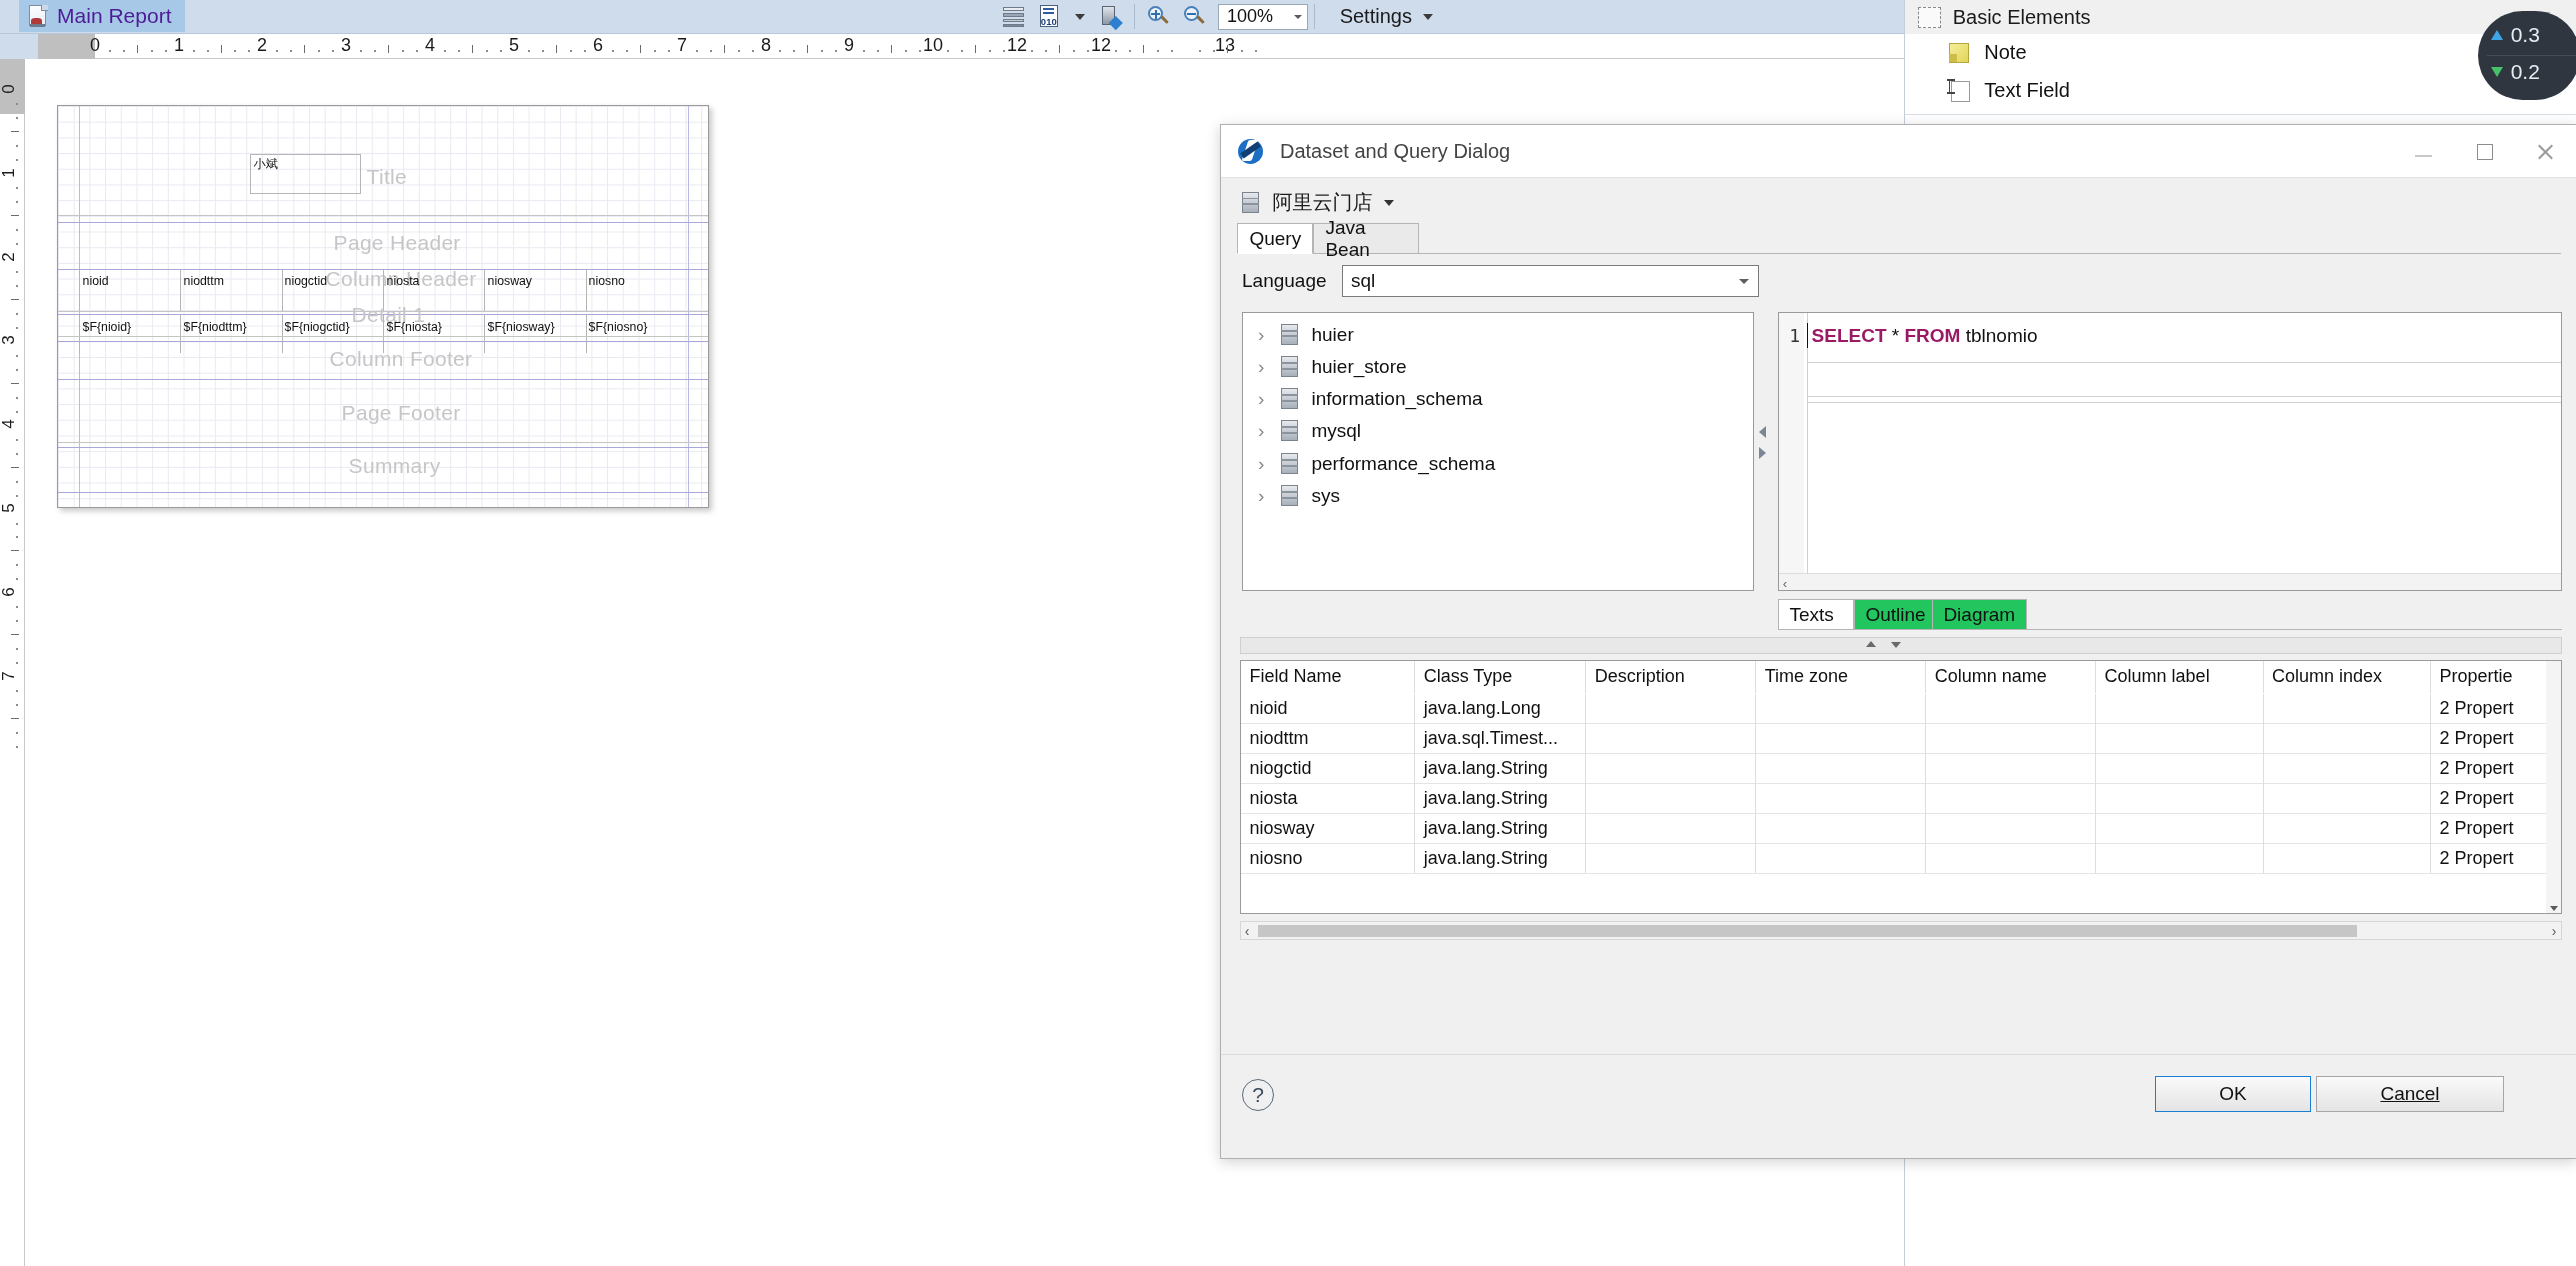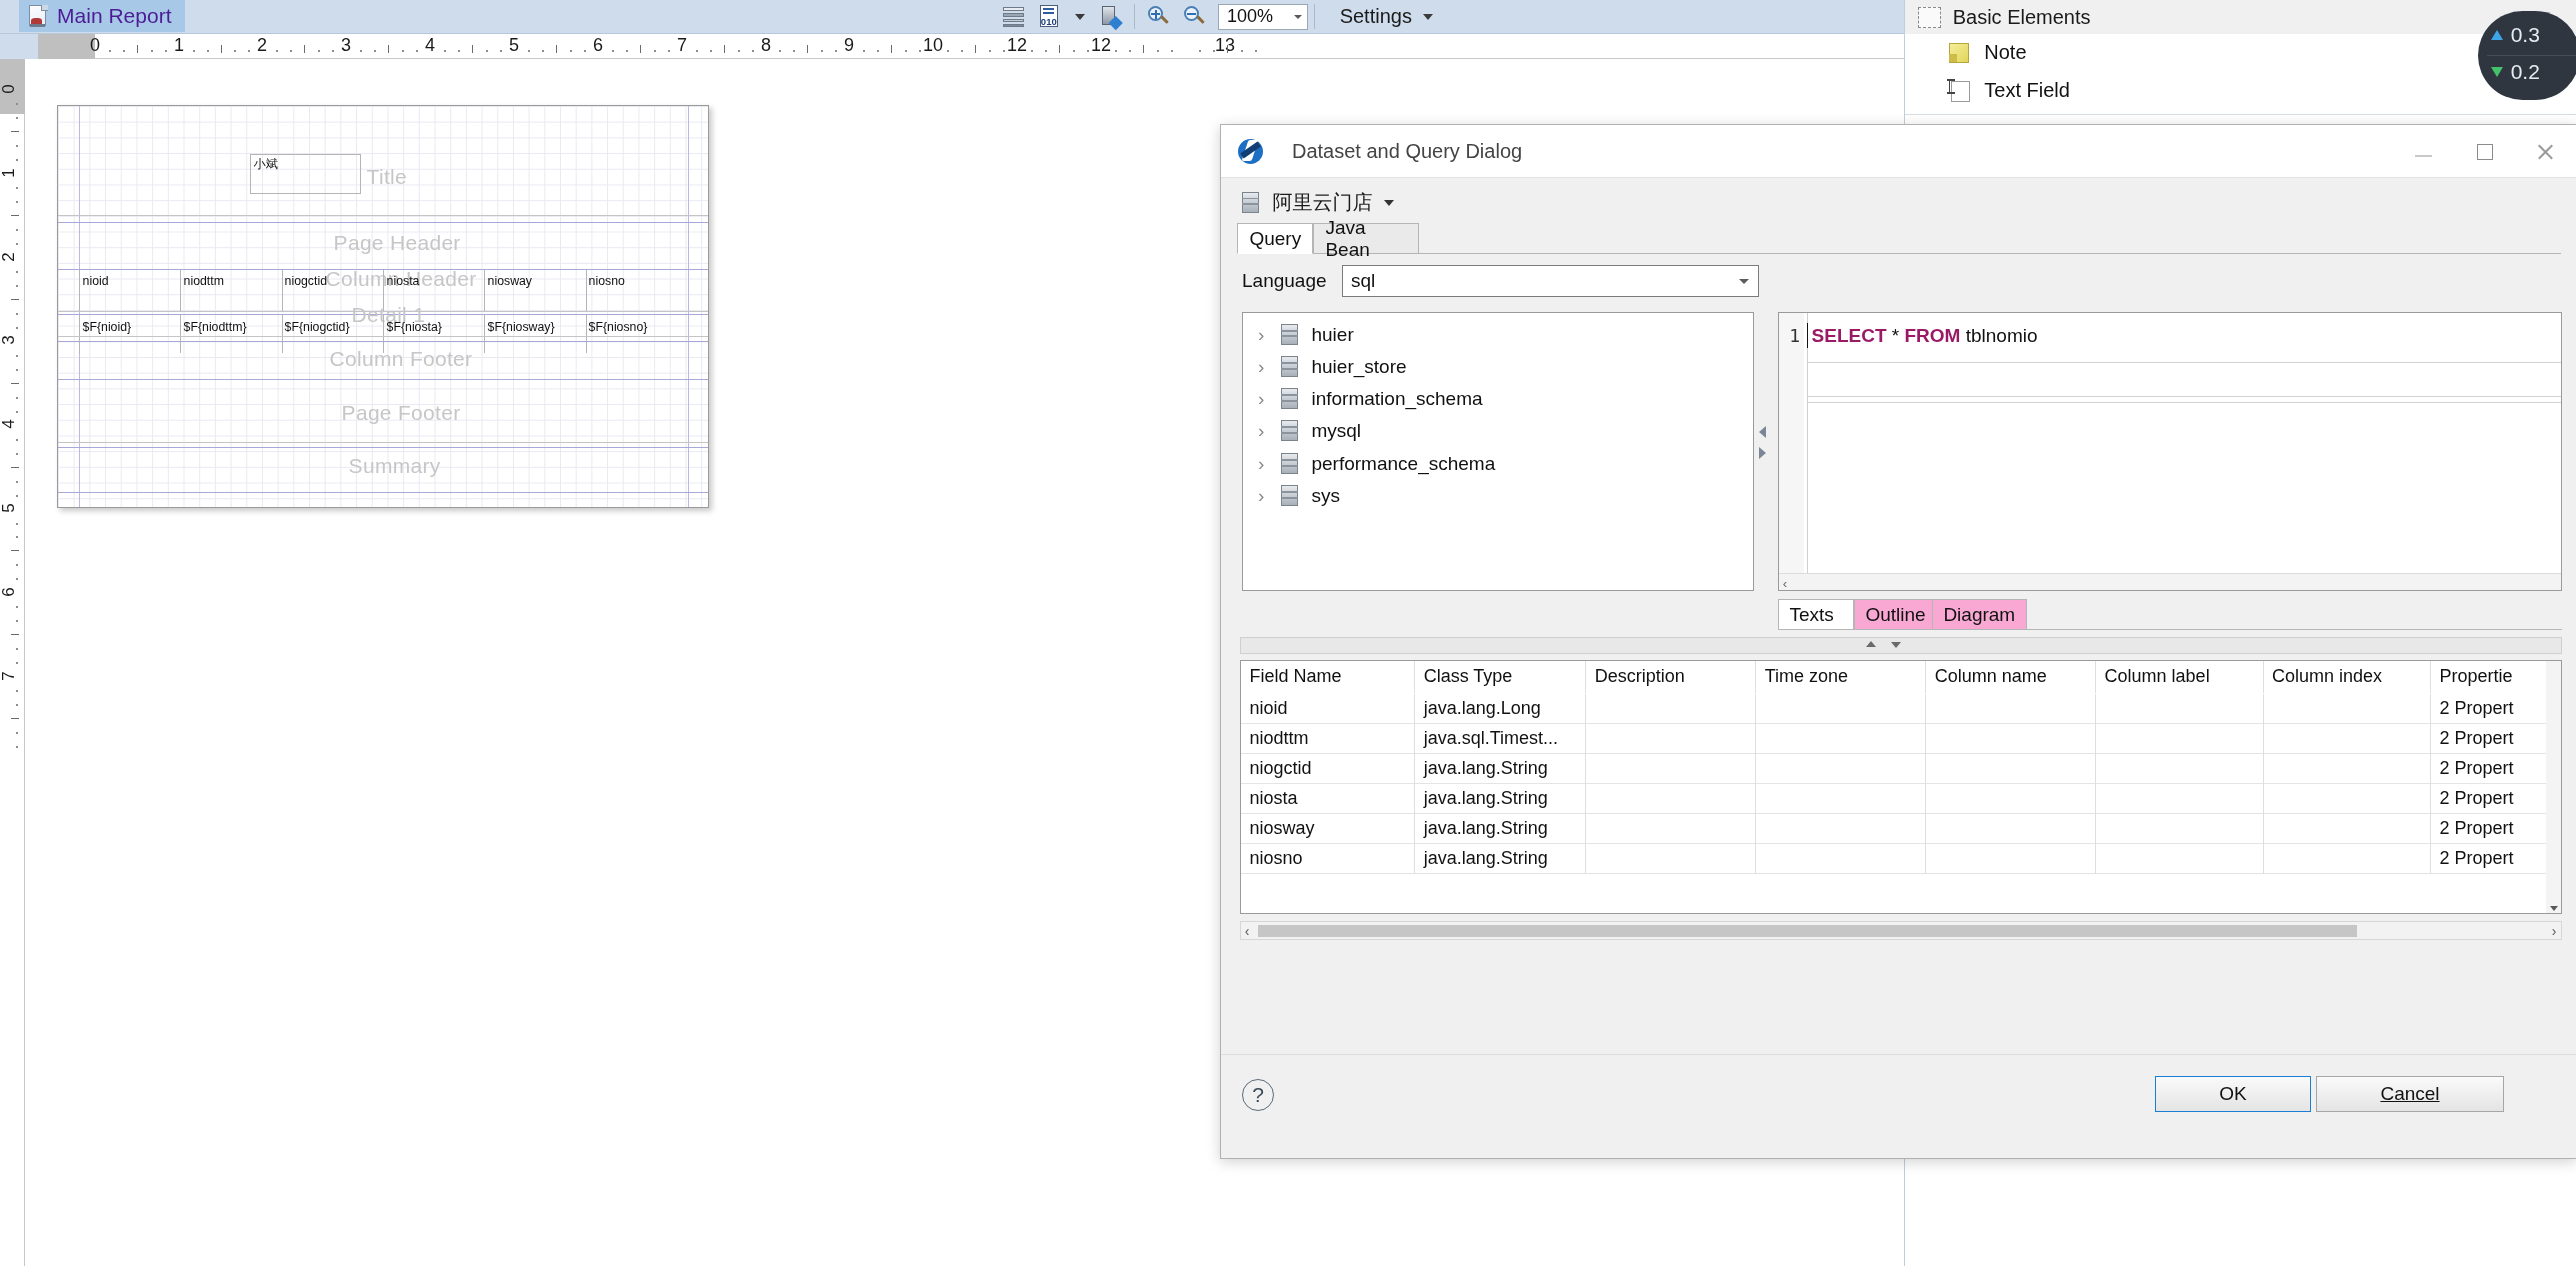--- a/index.html
+++ b/index.html
@@ -170,21 +170,21 @@
 
   
   #dialog {
     position:absolute; left:1220px; top:124px; width:1357px; height:1035px;
     background:#f0f0f0; border:0.9px solid #b0b0b0;
     box-shadow:0 2.8px 13.3px rgba(0,0,0,0.18);
   }
   #dlg-title {
     position:absolute; left:0; top:0; width:100%; height:53px; background:#ffffff;
     border-bottom:0.9px solid #e2e2e2;
-    display:flex; align-items:center; padding-left:17px; gap:29px;
+    display:flex; align-items:center; padding-left:17px; gap:17px;
   }
   #dlg-title .t { font-size:20px; color:#444; }
   .jr-icon { width:25px; height:25px; position:relative; }
   .jr-icon .c { position:absolute; inset:0; border-radius:50%; background:#1d6fc4; }
   .jr-icon .s { position:absolute; left:6.6px; top:1.9px; width:10.4px; height:21px; background:#fff; transform:skewX(-18deg); border-radius:1.9px;}
   .jr-icon .b { position:absolute; left:1.9px; top:8.5px; width:21px; height:5.7px; background:#123f73; transform:rotate(-35deg);}
   #dlg-winbtns { position:absolute; right:0; top:0; height:53px; display:flex; }
   .wbtn { width:61px; height:53px; display:flex; align-items:center; justify-content:center; }
   .wb-min { width:17px; height:1.9px; background:#c9c9c9; margin-top:9.5px;}
   .wb-max { width:16px; height:16px; border:1.9px solid #8c8c8c;}
@@ -240,21 +240,21 @@
   .kw { color:#9b1a66; font-weight:bold; }
   .plain { color:#111; }
   #sql-caret { position:absolute; left:27.5px; top:9.5px; width:0.9px; height:25px; background:#111;}
   #sql-vline { position:absolute; left:28px; top:0; width:0.9px; height:100%; background:#cfcfcf;}
   .sql-rule { position:absolute; left:29px; right:0; height:0.9px; background:#d2d2d2;}
   #sql-hbar { position:absolute; left:0; bottom:0; width:100%; height:17px; background:#f3f3f3; border-top:0.9px solid #dcdcdc;}
   #sql-hbar .lchev { position:absolute; left:3.8px; top:1.9px; font-size:13.3px; color:#666;}
 
   #lower-tabs { position:absolute; left:557px; top:474px; width:784px; height:31px; }
   .ltab { position:absolute; top:0; height:31px; padding:0 10.4px; display:flex; align-items:center;
-          font-size:19px; color:#111; border:0.9px solid #b5b5b5; background:#f9a8d4; }
+          font-size:19px; color:#111; border:0.9px solid #b5b5b5; background:#22c55e; }
   .ltab.active { background:#ffffff; border-bottom-color:#ffffff; }
   #lower-tabs .tabrule { position:absolute; left:0; bottom:0; width:100%; height:0.9px; background:#b5b5b5;}
 
   #split-vert { position:absolute; left:19px; top:512px; width:1322px; height:17px; background:#e8e8e8; border:0.9px solid #cfcfcf;}
   #split-vert .up { position:absolute; left:625px; top:2.8px; width:0;height:0;border-left:5.7px solid transparent;border-right:5.7px solid transparent;border-bottom:6.6px solid #6a6a6a;}
   #split-vert .dn { position:absolute; left:650px; top:3.8px; width:0;height:0;border-left:5.7px solid transparent;border-right:5.7px solid transparent;border-top:6.6px solid #6a6a6a;}
 
   #field-table {
     position:absolute; left:19px; top:535px; width:1322px; height:254px;
     background:#ffffff; border:0.9px solid #9a9a9a; overflow:hidden;

